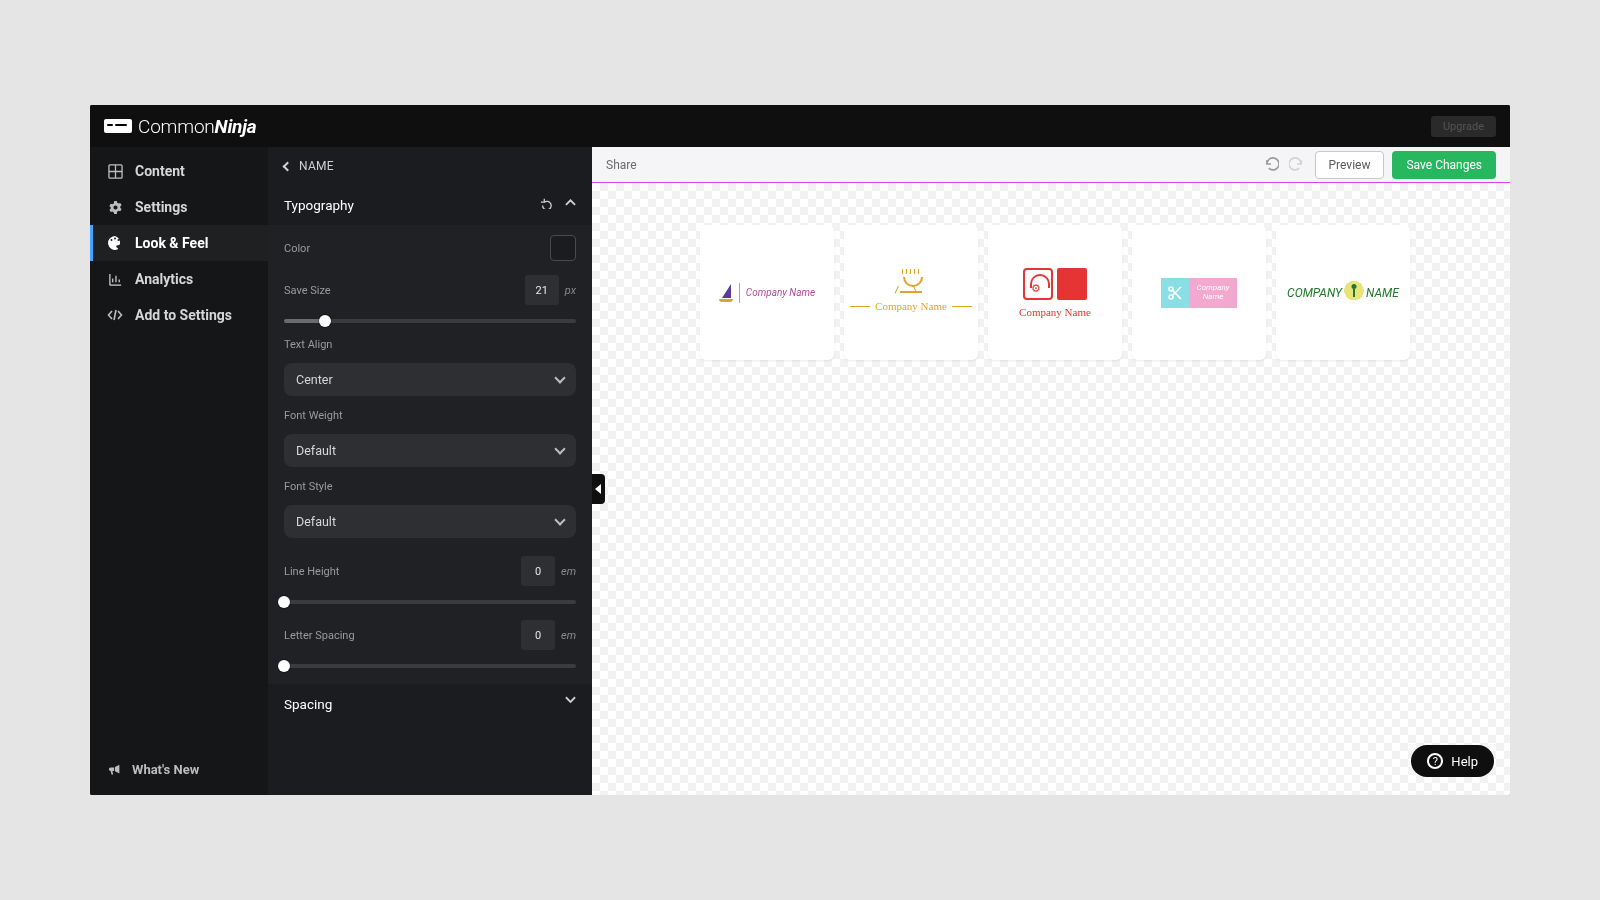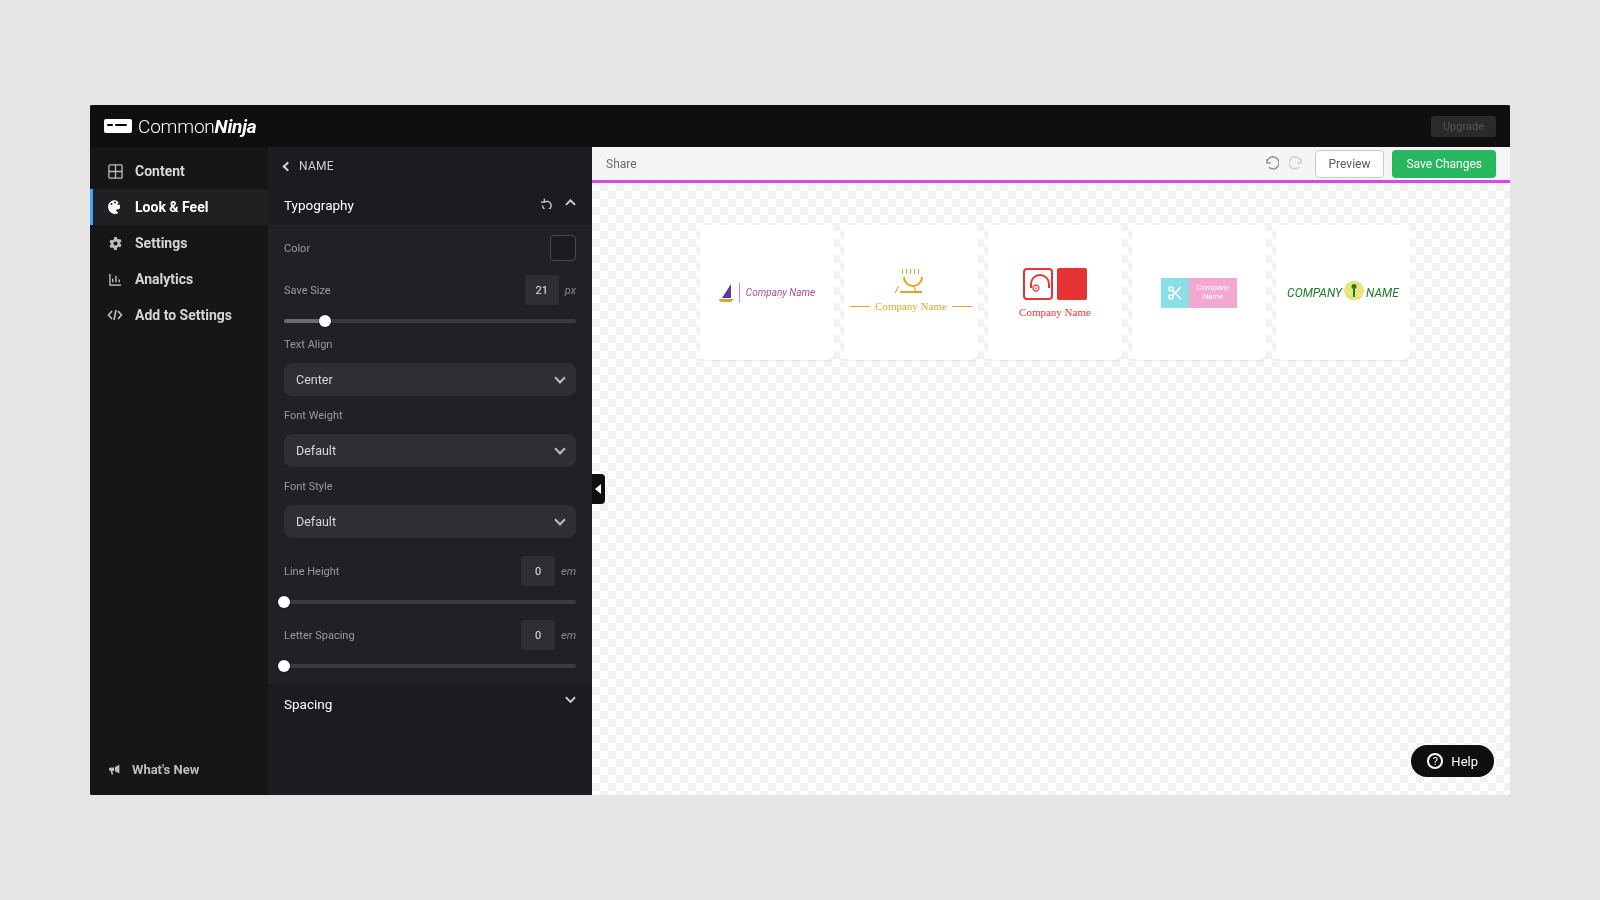--- a/index.html
+++ b/index.html
@@ -47,21 +47,21 @@
 .slider .thumb { position: absolute; top: 50%; width: 12px; height: 12px; background: #fff; border-radius: 50%; transform: translate(-50%, -50%); cursor: grab; box-shadow: 0 0 0 1px rgba(0,0,0,0.3); }
 .select-box { background: #2e2f32; border-radius: 8px; padding: 9px 12px; display: flex; align-items: center; justify-content: space-between; cursor: pointer; margin-top: 4px; }
 .select-box .sel-label { font-size: 12.5px; color: #d6d6d6; }
 .caret-down { width: 8px; height: 8px; border-right: 2px solid #bdbdbd; border-bottom: 2px solid #bdbdbd; transform: rotate(45deg); margin-top: -3px; }
 
 
 .section-head.collapsed { background: #1b1c1f; border-top: 0; }
 
 
 .canvas-area { flex: 1; display: flex; flex-direction: column; background: #fff; position: relative; }
-.canvas-toolbar { height: 36px; background: #f5f5f7; border-bottom: 3px solid #d946ef; display: flex; align-items: center; padding: 0 14px; color: #6b6b6b; font-size: 12px; }
+.canvas-toolbar { height: 36px; background: #f5f5f7; border-bottom: 1px solid #d946ef; display: flex; align-items: center; padding: 0 14px; color: #6b6b6b; font-size: 12px; }
 .toolbar-left { }
 .toolbar-right { margin-left: auto; display: flex; align-items: center; gap: 8px; }
 .hist-icon { width: 18px; height: 18px; color: #9c9c9c; cursor: pointer; }
 .hist-icon.disabled { color: #d2d2d2; cursor: default; }
 .btn { padding: 6px 13px; border-radius: 4px; font-size: 12px; cursor: pointer; border: 1px solid transparent; }
 .btn-outline { border-color: #c9c9cc; color: #5a5a5a; background: #fff; }
 .btn-success { background: #27b85f; color: #fff; }
 
 .canvas { flex: 1; position: relative; overflow: hidden; }
 .checker {
@@ -150,35 +150,35 @@
       <div class="nav-item">
         <span class="icon">
           <svg width="15" height="15" viewBox="0 0 16 16" fill="none" stroke="currentColor" stroke-width="1.4">
               <rect x="1" y="1" width="14" height="14" rx="1"></rect>
               <line x1="1" y1="8" x2="15" y2="8"></line>
               <line x1="8" y1="1" x2="8" y2="15"></line>
             </svg>
         </span>
         <span>Content</span>
       </div>
+      <div class="nav-item">
+        <span class="icon">
+          <svg width="15" height="15" viewBox="0 0 16 16" fill="currentColor">
+              <path d="M9.4 1l.4 1.8a5.6 5.6 0 0 1 1.5.9l1.8-.6 1.4 2.4-1.4 1.2a5.7 5.7 0 0 1 0 1.7l1.4 1.2-1.4 2.4-1.8-.6c-.5.4-1 .7-1.5.9L9.4 15H6.6l-.4-1.8a5.6 5.6 0 0 1-1.5-.9l-1.8.6L1.5 10.5l1.4-1.2a5.7 5.7 0 0 1 0-1.7L1.5 6.4l1.4-2.4 1.8.6c.5-.4 1-.7 1.5-.9L6.6 1h2.8zM8 5.8A2.2 2.2 0 1 0 8 10.2 2.2 2.2 0 0 0 8 5.8z"></path>
+            </svg>
+        </span>
+        <span>Settings</span>
+      </div>
       <div class="nav-item active">
         <span class="icon">
           <svg width="16" height="16" viewBox="0 0 16 16" fill="currentColor">
               <path d="M8 1a7 7 0 1 0 2.4 13.6c.9-.3.7-1.6-.2-1.8-.8-.2-1.2-1-.9-1.8.3-.7 1-1 1.8-.8.8.2 1.6-.3 1.8-1.1A7 7 0 0 0 8 1zm-3.5 5a1 1 0 1 1 0-2 1 1 0 0 1 0 2zM8 4.5a1 1 0 1 1 0-2 1 1 0 0 1 0 2zm3.5 1.5a1 1 0 1 1 0-2 1 1 0 0 1 0 2z"></path>
             </svg>
         </span>
         <span>Look &amp; Feel</span>
-      </div>
-      <div class="nav-item">
-        <span class="icon">
-          <svg width="15" height="15" viewBox="0 0 16 16" fill="currentColor">
-              <path d="M9.4 1l.4 1.8a5.6 5.6 0 0 1 1.5.9l1.8-.6 1.4 2.4-1.4 1.2a5.7 5.7 0 0 1 0 1.7l1.4 1.2-1.4 2.4-1.8-.6c-.5.4-1 .7-1.5.9L9.4 15H6.6l-.4-1.8a5.6 5.6 0 0 1-1.5-.9l-1.8.6L1.5 10.5l1.4-1.2a5.7 5.7 0 0 1 0-1.7L1.5 6.4l1.4-2.4 1.8.6c.5-.4 1-.7 1.5-.9L6.6 1h2.8zM8 5.8A2.2 2.2 0 1 0 8 10.2 2.2 2.2 0 0 0 8 5.8z"></path>
-            </svg>
-        </span>
-        <span>Settings</span>
       </div>
       <div class="nav-item">
         <span class="icon">
           <svg width="15" height="15" viewBox="0 0 16 16" fill="none" stroke="currentColor" stroke-width="1.5">
               <line x1="2" y1="2" x2="2" y2="14"></line>
               <line x1="2" y1="14" x2="14" y2="14"></line>
               <line x1="5" y1="11" x2="5" y2="7"></line>
               <line x1="8.5" y1="11" x2="8.5" y2="4"></line>
               <line x1="12" y1="11" x2="12" y2="8"></line>
             </svg>

